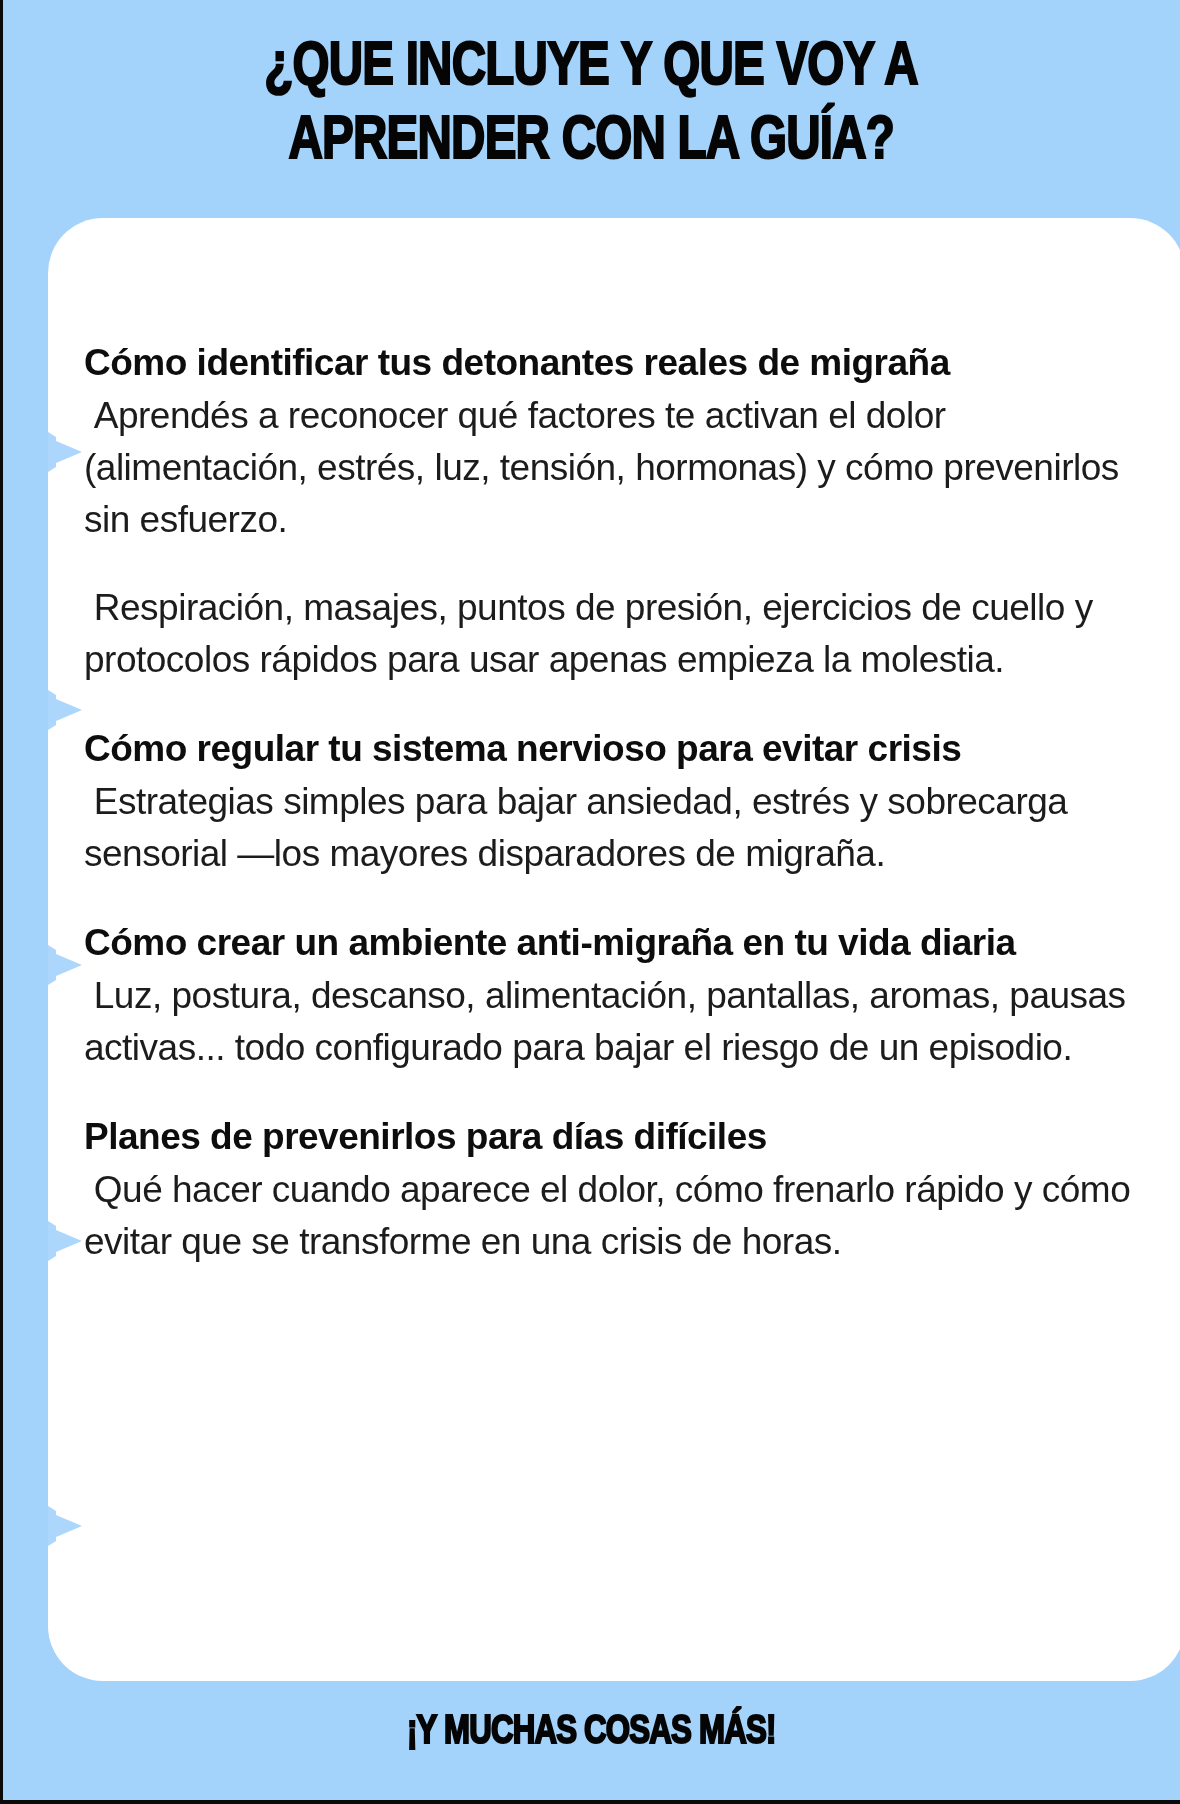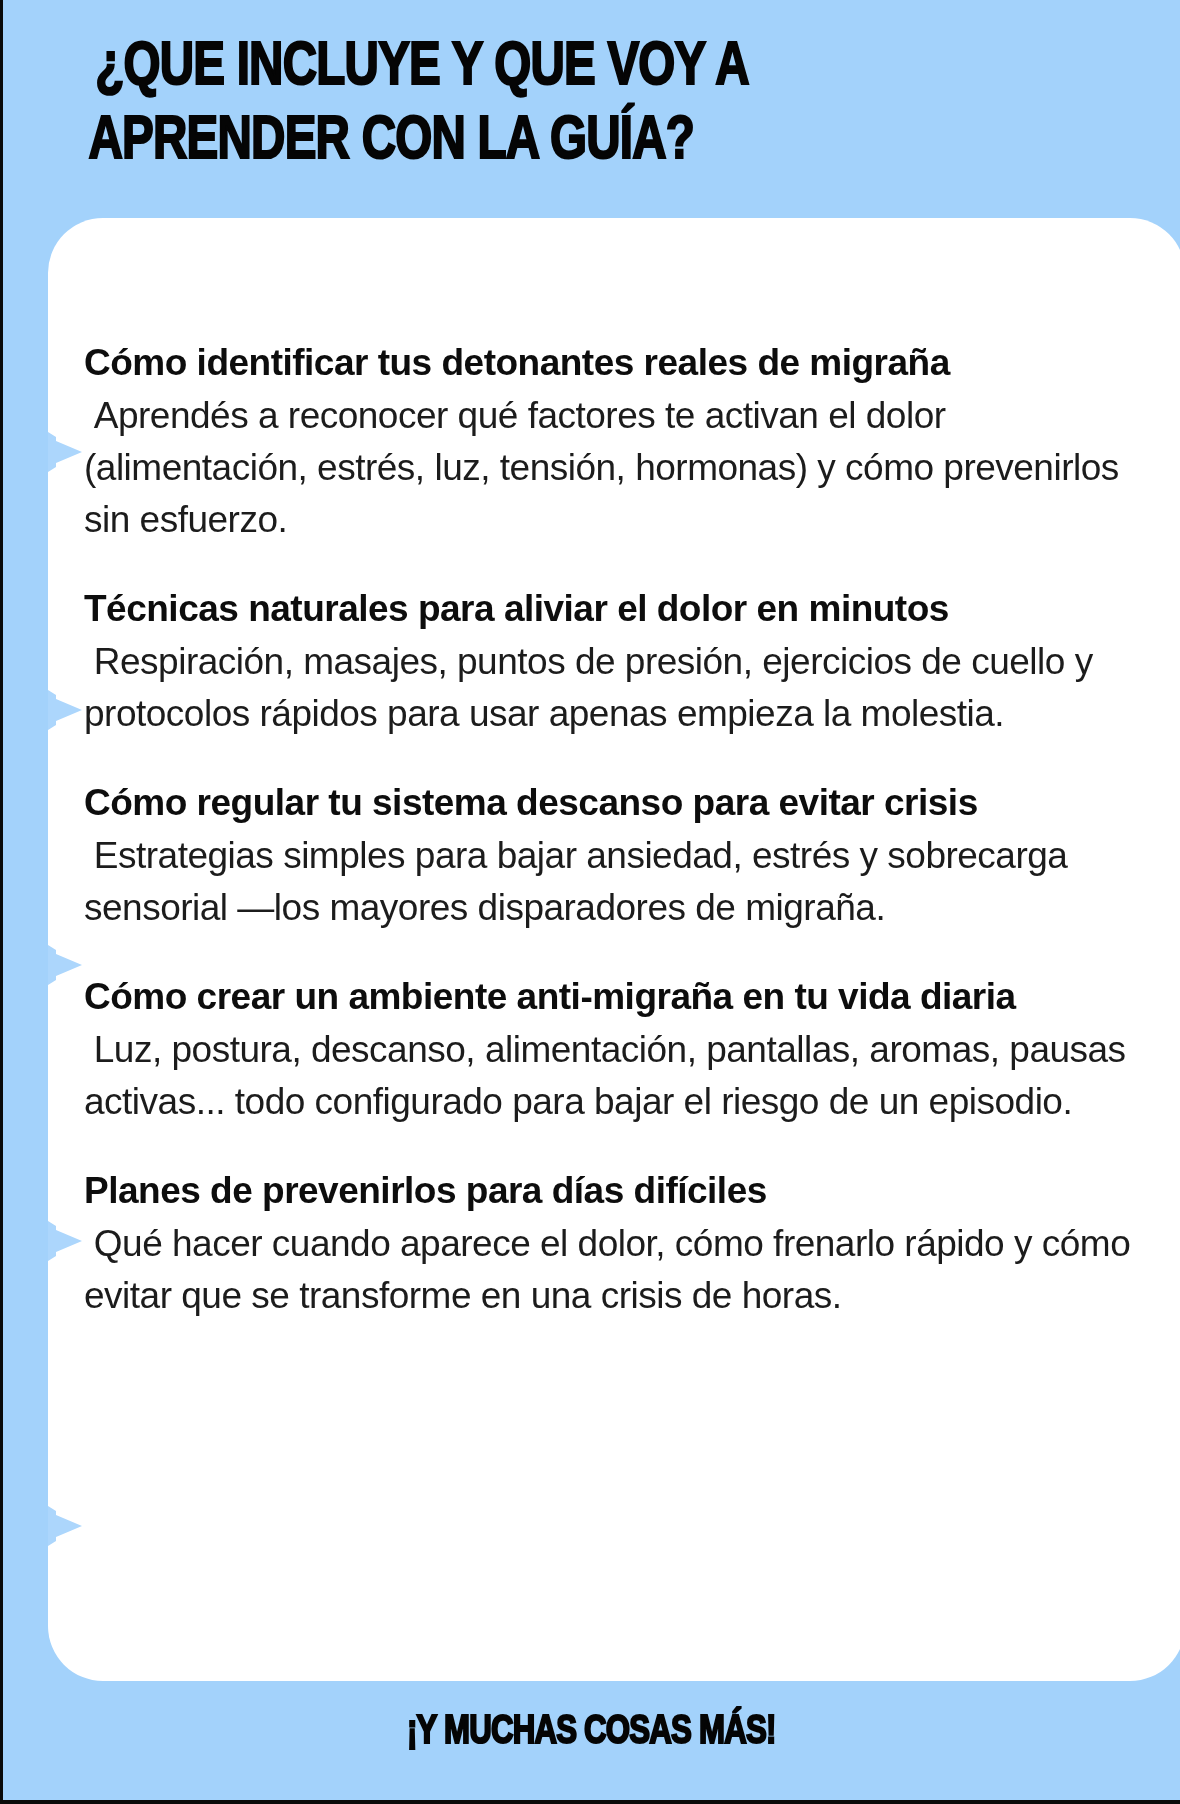--- a/index.html
+++ b/index.html
@@ -20,21 +20,21 @@
     font-weight:700;
     transform:scaleX(0.78);
     transform-origin:50% 50%;
     letter-spacing:-1px;
     -webkit-text-stroke:2.2px var(--title_text,#050505);
     color:var(--title_text,#050505);
     white-space:nowrap;
   }
   .page-header{
     position:absolute;top:26px;left:0;width:100%;
-    text-align:left;
+    text-align:center;
   }
   .page-title{
     margin:0;
     font-size:61px;
     line-height:74px;
   }
   .page-footer{
     position:absolute;top:1694px;left:0;width:100%;
     text-align:center;
     font-size:40px;
@@ -87,26 +87,25 @@
   </header>
 
   <div class="card">
 
     <div class="section">
       <h2 class="section-heading">Cómo identificar tus detonantes reales de migraña</h2>
       <p class="section-body"> Aprendés a reconocer qué factores te activan el dolor (alimentación, estrés, luz, tensión, hormonas) y cómo prevenirlos sin esfuerzo.</p>
     </div>
 
     <div class="section">
-      <h2 class="section-heading">Técnicas naturales para aliviar el dolor en minutos</h2>
       <p class="section-body"> Respiración, masajes, puntos de presión, ejercicios de cuello y protocolos rápidos para usar apenas empieza la molestia.</p>
     </div>
 
     <div class="section">
-      <h2 class="section-heading">Cómo regular tu sistema descanso para evitar crisis</h2>
+      <h2 class="section-heading">Cómo regular tu sistema nervioso para evitar crisis</h2>
       <p class="section-body"> Estrategias simples para bajar ansiedad, estrés y sobrecarga sensorial —los mayores disparadores de migraña.</p>
     </div>
 
     <div class="section">
       <h2 class="section-heading">Cómo crear un ambiente anti-migraña en tu vida diaria</h2>
       <p class="section-body"> Luz, postura, descanso, alimentación, pantallas, aromas, pausas activas... todo configurado para bajar el riesgo de un episodio.</p>
     </div>
 
     <div class="section">
       <h2 class="section-heading">Planes de prevenirlos para días difíciles</h2>

